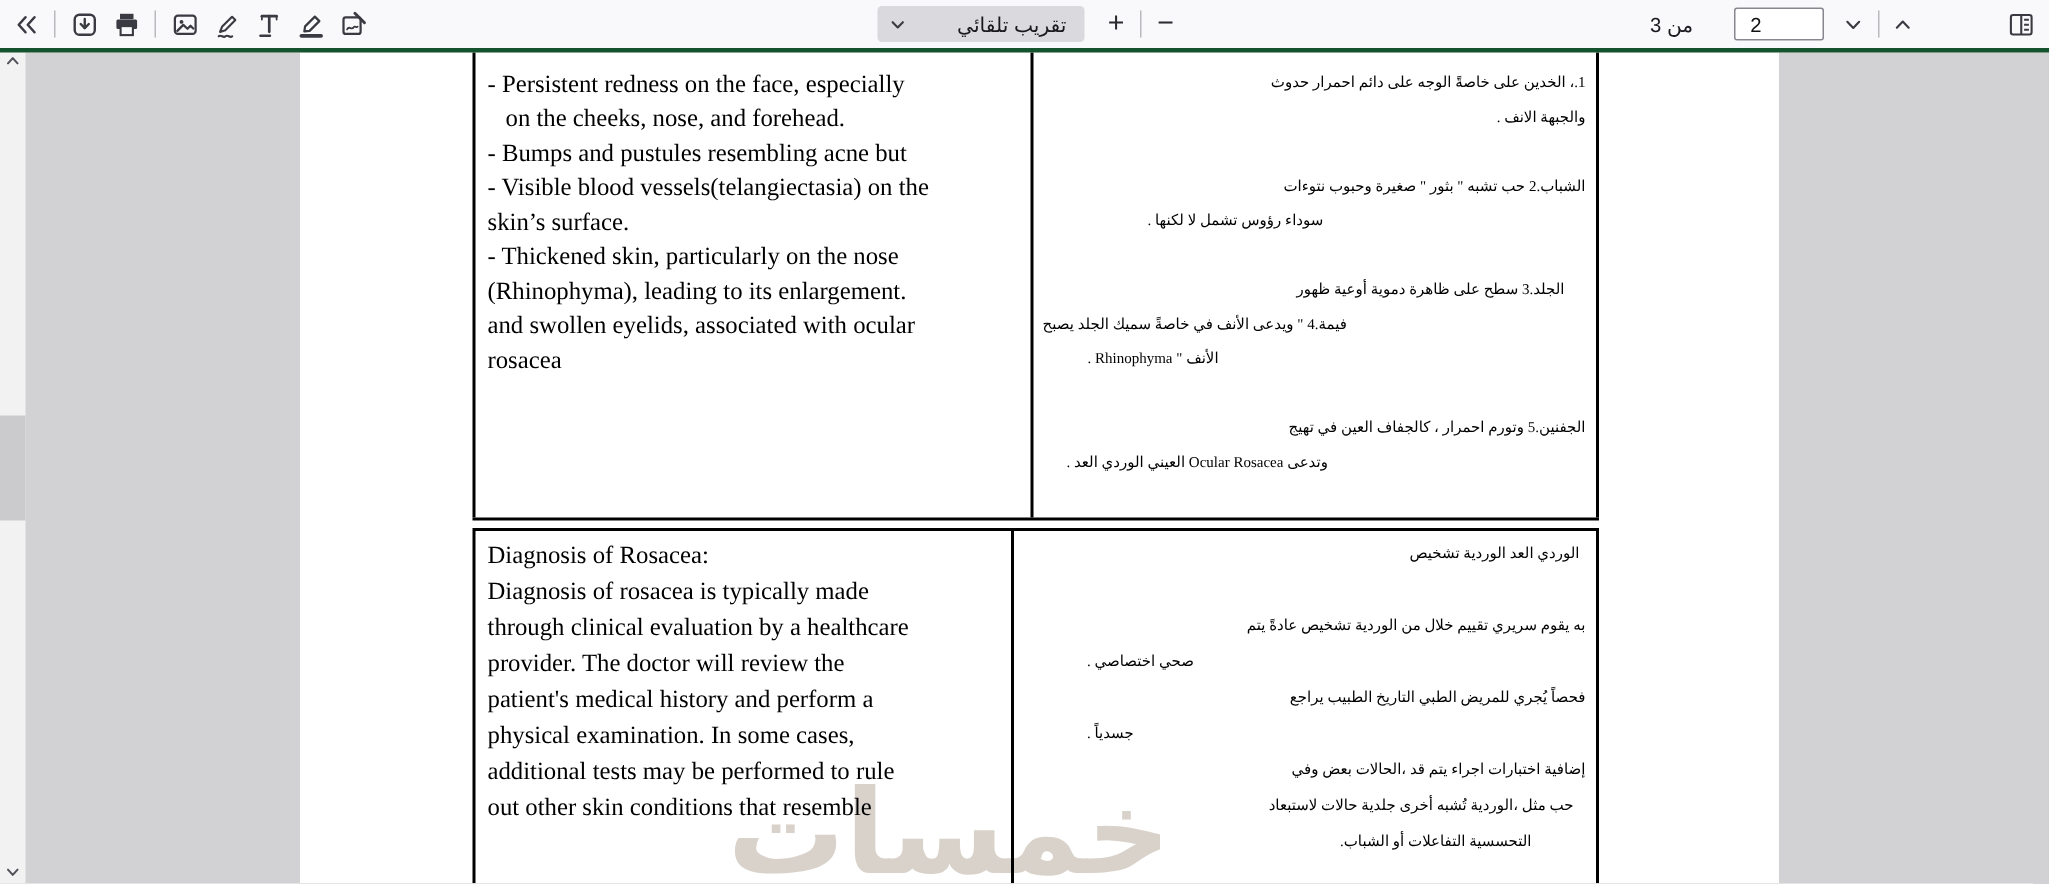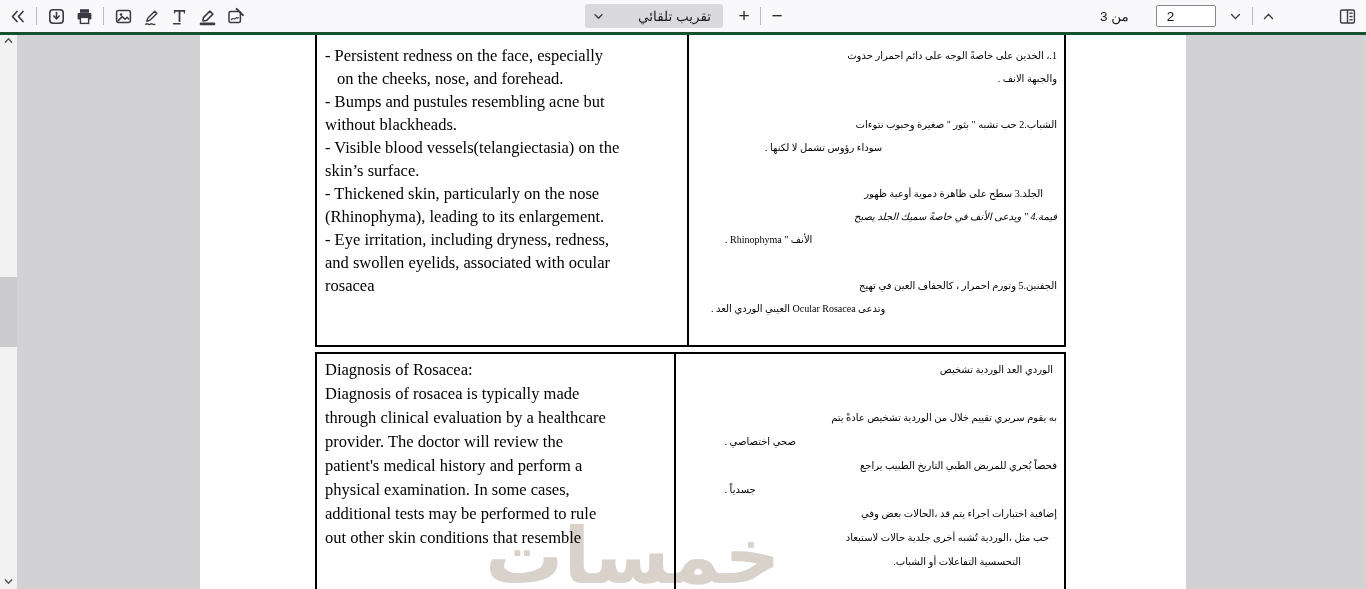--- a/index.html
+++ b/index.html
@@ -201,38 +201,36 @@
     </div>
 
     <div class="page">
       <div class="watermark">خمسات</div>
 
       <div class="trow trow1">
         <div class="cell en">
             <div class="line" style="height: 23px; line-height: 23px;">- Persistent redness on the face, especially</div>
             <div class="line" style="height: 23px; line-height: 23px; margin-left: 12px;">on the cheeks, nose, and forehead.</div>
             <div class="line" style="height: 23px; line-height: 23px;">- Bumps and pustules resembling acne but</div>
-            <div class="line" style="height: 23px; line-height: 23px;">without blackheads.</div>
             <div class="line" style="height: 23px; line-height: 23px;">- Visible blood vessels(telangiectasia) on the</div>
             <div class="line" style="height: 23px; line-height: 23px;">skin’s surface.</div>
             <div class="line" style="height: 23px; line-height: 23px;">- Thickened skin, particularly on the nose</div>
             <div class="line" style="height: 23px; line-height: 23px;">(Rhinophyma), leading to its enlargement.</div>
-            <div class="line" style="height: 23px; line-height: 23px;">- Eye irritation, including dryness, redness,</div>
             <div class="line" style="height: 23px; line-height: 23px;">and swollen eyelids, associated with ocular</div>
             <div class="line" style="height: 23px; line-height: 23px;">rosacea</div>
           </div>
         <div class="cell ar">
             <div class="line" style="height: 23px; line-height: 23px; text-align: right;"><bdi dir="ltr">حدوث</bdi> <bdi dir="ltr">احمرار</bdi> <bdi dir="ltr">دائم</bdi> <bdi dir="ltr">على</bdi> <bdi dir="ltr">الوجه</bdi> <bdi dir="ltr">خاصةً</bdi> <bdi dir="ltr">على</bdi> <bdi dir="ltr">الخدين</bdi> <bdi dir="ltr">،.1</bdi></div>
             <div class="line" style="height: 23px; line-height: 23px; text-align: right; padding-left: 24px;"><bdi dir="ltr">.</bdi> <bdi dir="ltr">الانف</bdi> <bdi dir="ltr">والجبهة</bdi></div>
             <div class="line" style="height: 23px; line-height: 23px; text-align: right;"><bdi dir="ltr"></bdi></div>
             <div class="line" style="height: 23px; line-height: 23px; text-align: right;"><bdi dir="ltr">نتوءات</bdi> <bdi dir="ltr">وحبوب</bdi> <bdi dir="ltr">صغيرة</bdi> <bdi dir="ltr">"</bdi> <bdi dir="ltr">بثور</bdi> <bdi dir="ltr">"</bdi> <bdi dir="ltr">تشبه</bdi> <bdi dir="ltr">حب</bdi> <bdi dir="ltr">الشباب.2</bdi></div>
             <div class="line" style="height: 23px; line-height: 23px; text-align: left; padding-left: 70px;"><bdi dir="ltr">.</bdi> <bdi dir="ltr">لكنها</bdi> <bdi dir="ltr">لا</bdi> <bdi dir="ltr">تشمل</bdi> <bdi dir="ltr">رؤوس</bdi> <bdi dir="ltr">سوداء</bdi></div>
             <div class="line" style="height: 23px; line-height: 23px; text-align: right;"><bdi dir="ltr"></bdi></div>
             <div class="line" style="height: 23px; line-height: 23px; text-align: right; padding-right: 14px;"><bdi dir="ltr">ظهور</bdi> <bdi dir="ltr">أوعية</bdi> <bdi dir="ltr">دموية</bdi> <bdi dir="ltr">ظاهرة</bdi> <bdi dir="ltr">على</bdi> <bdi dir="ltr">سطح</bdi> <bdi dir="ltr">الجلد.3</bdi></div>
-            <div class="line" style="height: 23px; line-height: 23px; text-align: right; font-style: italic;"><bdi dir="ltr">يصبح</bdi> <bdi dir="ltr">الجلد</bdi> <bdi dir="ltr">سميك</bdi> <bdi dir="ltr">خاصةً</bdi> <bdi dir="ltr">في</bdi> <bdi dir="ltr">الأنف</bdi> <bdi dir="ltr">ويدعى</bdi> <bdi dir="ltr">"</bdi> <bdi dir="ltr">فيمة.4</bdi></div>
+            <div class="line" style="height: 23px; line-height: 23px; text-align: left;"><bdi dir="ltr">يصبح</bdi> <bdi dir="ltr">الجلد</bdi> <bdi dir="ltr">سميك</bdi> <bdi dir="ltr">خاصةً</bdi> <bdi dir="ltr">في</bdi> <bdi dir="ltr">الأنف</bdi> <bdi dir="ltr">ويدعى</bdi> <bdi dir="ltr">"</bdi> <bdi dir="ltr">فيمة.4</bdi></div>
             <div class="line" style="height: 23px; line-height: 23px; text-align: left; padding-left: 30px;"><bdi dir="ltr">.</bdi> <bdi dir="ltr">Rhinophyma</bdi> <bdi dir="ltr">"</bdi> <bdi dir="ltr">الأنف</bdi></div>
             <div class="line" style="height: 23px; line-height: 23px; text-align: right;"><bdi dir="ltr"></bdi></div>
             <div class="line" style="height: 23px; line-height: 23px; text-align: right;"><bdi dir="ltr">تهيج</bdi> <bdi dir="ltr">في</bdi> <bdi dir="ltr">العين</bdi> <bdi dir="ltr">كالجفاف</bdi> <bdi dir="ltr">،</bdi> <bdi dir="ltr">احمرار</bdi> <bdi dir="ltr">وتورم</bdi> <bdi dir="ltr">الجفنين.5</bdi></div>
             <div class="line" style="height: 23px; line-height: 23px; text-align: left; padding-left: 16px;"><bdi dir="ltr">.</bdi> <bdi dir="ltr">العد</bdi> <bdi dir="ltr">الوردي</bdi> <bdi dir="ltr">العيني</bdi> <bdi dir="ltr">Ocular</bdi> <bdi dir="ltr">Rosacea</bdi> <bdi dir="ltr">وتدعى</bdi></div>
           </div>
       </div>
 
       <div class="trow trow2">
         <div class="cell en">
             <div class="line" style="height: 24px; line-height: 24px;">Diagnosis of Rosacea:</div>

